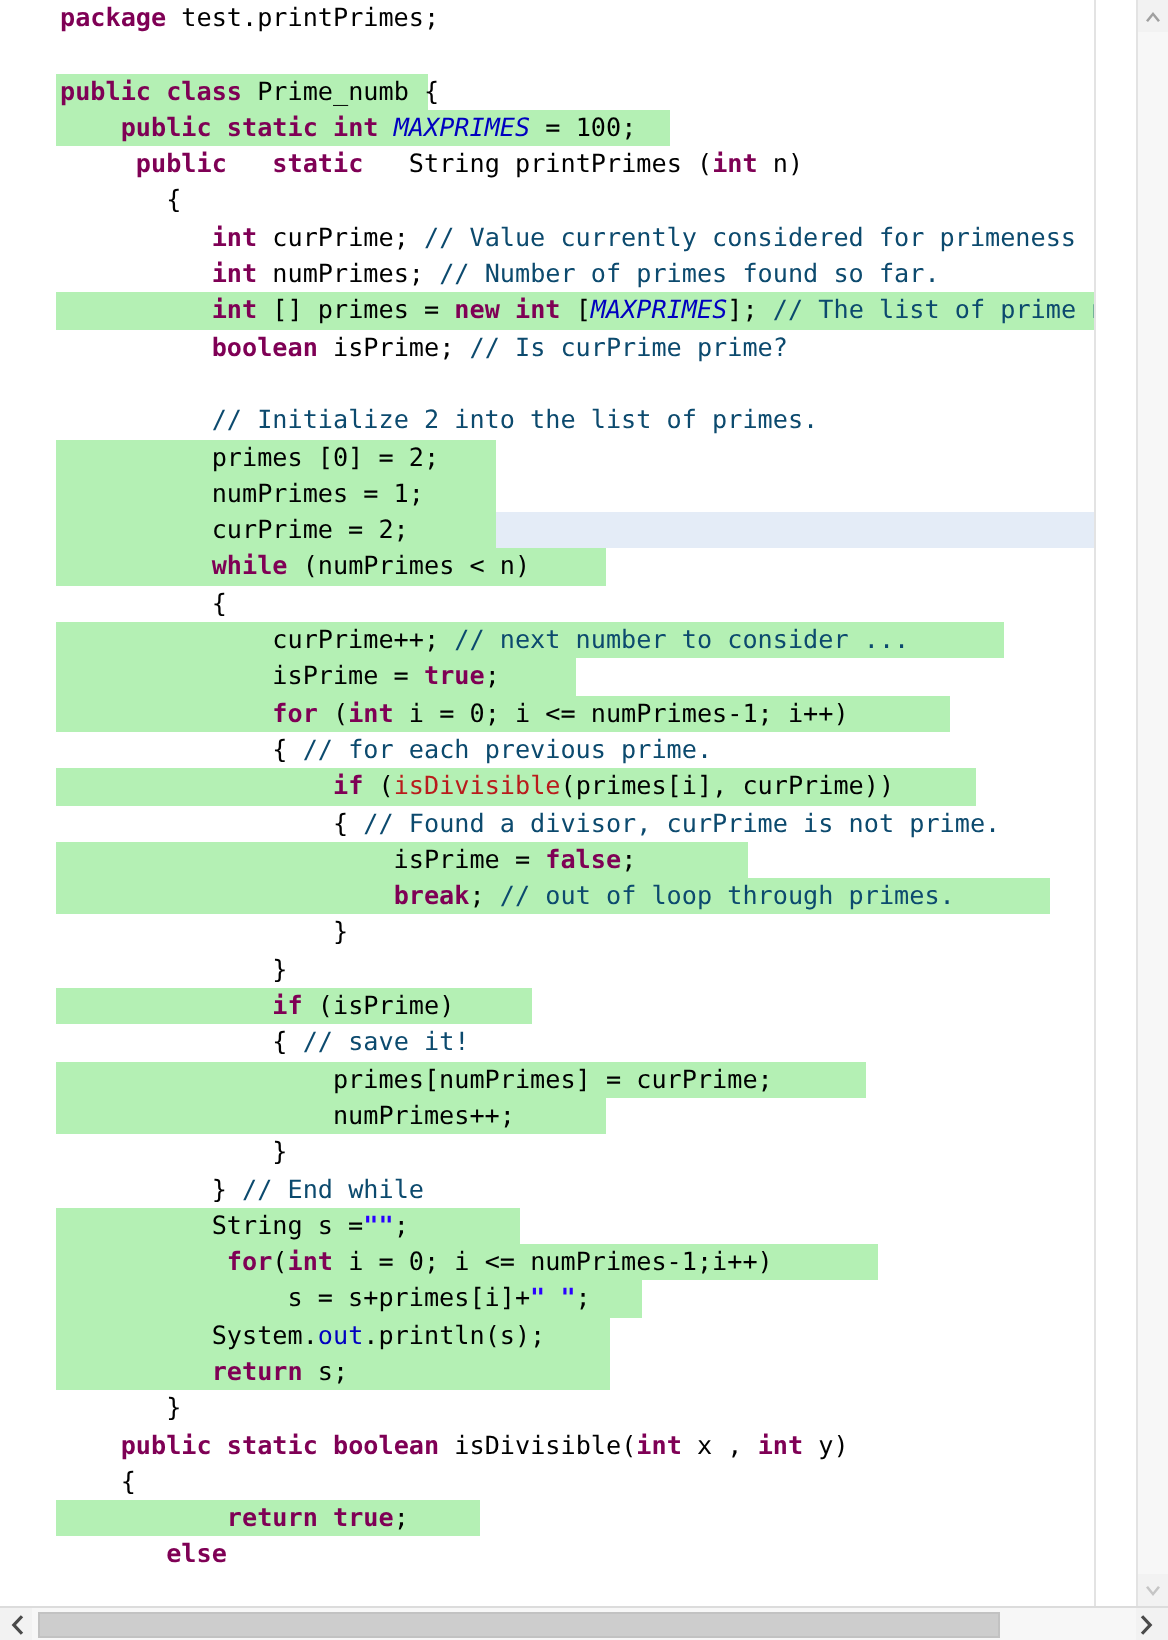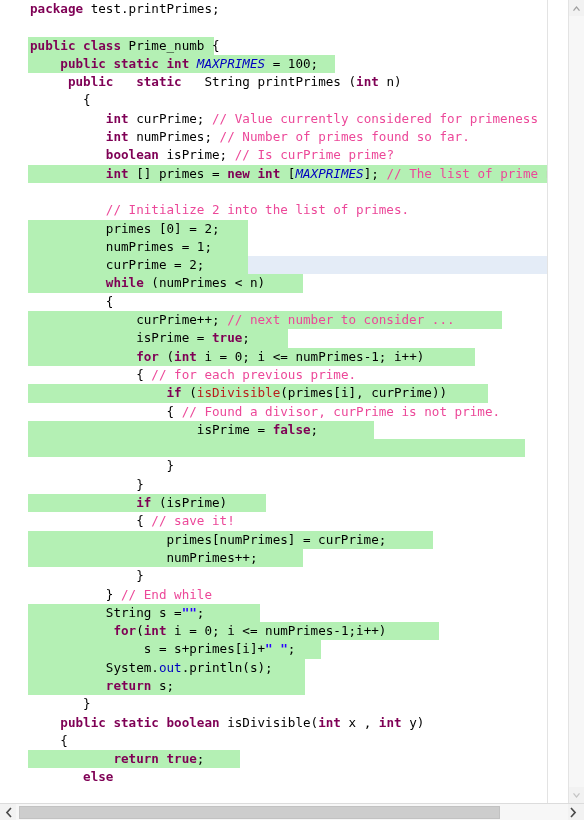--- a/index.html
+++ b/index.html
@@ -67,21 +67,21 @@
     left: 0;
     top: 0;
     width: 568px;
     height: 18.3px;
     background: #e4ecf7;
     z-index: 1;
   }
 
   
   .kw   { color: #7f0055; font-weight: bold; }
-  .cmt  { color: #ec4899; }
+  .cmt  { color: #0c4a6e; }
   .fld  { color: #0000c0; font-style: italic; }
   .sfld { color: #0000c0; font-weight: normal; }
   .str  { color: #2a00ff; font-weight: bold; }
   .mth  { color: #b91c1c; }
   .pln  { color: #000000; }
 
   
   #vscrollbar {
     position: absolute;
     right: 0;
@@ -164,37 +164,37 @@
   <div id="code-area">
     <div id="code-lines">
         <div class="code-line"><span class="ln-text"><span class="kw">package</span><span class="pln"> test.printPrimes;</span></span></div>
         <div class="code-line"><span class="ln-text"></span></div>
         <div class="code-line"><div class="hl" style="width: 186px;"></div><span class="ln-text"><span class="kw">public class</span><span class="pln"> Prime_numb {</span></span></div>
         <div class="code-line"><div class="hl" style="width: 307px;"></div><span class="ln-text"><span class="pln">    </span><span class="kw">public static int</span><span class="pln"> </span><span class="fld">MAXPRIMES</span><span class="pln"> = 100;</span></span></div>
         <div class="code-line"><span class="ln-text"><span class="pln">     </span><span class="kw">public</span><span class="pln">   </span><span class="kw">static</span><span class="pln">   String printPrimes (</span><span class="kw">int</span><span class="pln"> n)</span></span></div>
         <div class="code-line"><span class="ln-text"><span class="pln">       {</span></span></div>
         <div class="code-line"><span class="ln-text"><span class="pln">          </span><span class="kw">int</span><span class="pln"> curPrime; </span><span class="cmt">// Value currently considered for primeness</span></span></div>
         <div class="code-line"><span class="ln-text"><span class="pln">          </span><span class="kw">int</span><span class="pln"> numPrimes; </span><span class="cmt">// Number of primes found so far.</span></span></div>
+        <div class="code-line"><div class="hl" style="width: 568px;"></div><span class="ln-text"><span class="pln">          </span><span class="kw">int</span><span class="pln"> [] primes = </span><span class="kw">new int</span><span class="pln"> [</span><span class="fld">MAXPRIMES</span><span class="pln">]; </span><span class="cmt">// The list of prime n</span></span></div>
         <div class="code-line"><span class="ln-text"><span class="pln">          </span><span class="kw">boolean</span><span class="pln"> isPrime; </span><span class="cmt">// Is curPrime prime?</span></span></div>
-        <div class="code-line"><div class="hl" style="width: 568px;"></div><span class="ln-text"><span class="pln">          </span><span class="kw">int</span><span class="pln"> [] primes = </span><span class="kw">new int</span><span class="pln"> [</span><span class="fld">MAXPRIMES</span><span class="pln">]; </span><span class="cmt">// The list of prime n</span></span></div>
         <div class="code-line"><span class="ln-text"></span></div>
         <div class="code-line"><span class="ln-text"><span class="pln">          </span><span class="cmt">// Initialize 2 into the list of primes.</span></span></div>
         <div class="code-line"><div class="hl" style="width: 220px;"></div><span class="ln-text"><span class="pln">          primes [0] = 2;</span></span></div>
         <div class="code-line"><div class="hl" style="width: 220px;"></div><span class="ln-text"><span class="pln">          numPrimes = 1;</span></span></div>
         <div class="code-line"><div class="caretline"></div><div class="hl" style="width: 220px; z-index: 1;"></div><span class="ln-text"><span class="pln">          curPrime = 2;</span></span></div>
         <div class="code-line"><div class="hl" style="width: 275px;"></div><span class="ln-text"><span class="pln">          </span><span class="kw">while</span><span class="pln"> (numPrimes &lt; n)</span></span></div>
         <div class="code-line"><span class="ln-text"><span class="pln">          {</span></span></div>
         <div class="code-line"><div class="hl" style="width: 474px;"></div><span class="ln-text"><span class="pln">              curPrime++; </span><span class="cmt">// next number to consider ...</span></span></div>
         <div class="code-line"><div class="hl" style="width: 260px;"></div><span class="ln-text"><span class="pln">              isPrime = </span><span class="kw">true</span><span class="pln">;</span></span></div>
         <div class="code-line"><div class="hl" style="width: 447px;"></div><span class="ln-text"><span class="pln">              </span><span class="kw">for</span><span class="pln"> (</span><span class="kw">int</span><span class="pln"> i = 0; i &lt;= numPrimes-1; i++)</span></span></div>
         <div class="code-line"><span class="ln-text"><span class="pln">              { </span><span class="cmt">// for each previous prime.</span></span></div>
         <div class="code-line"><div class="hl" style="width: 460px;"></div><span class="ln-text"><span class="pln">                  </span><span class="kw">if</span><span class="pln"> (</span><span class="mth">isDivisible</span><span class="pln">(primes[i], curPrime))</span></span></div>
         <div class="code-line"><span class="ln-text"><span class="pln">                  { </span><span class="cmt">// Found a divisor, curPrime is not prime.</span></span></div>
         <div class="code-line"><div class="hl" style="width: 346px;"></div><span class="ln-text"><span class="pln">                      isPrime = </span><span class="kw">false</span><span class="pln">;</span></span></div>
-        <div class="code-line"><div class="hl" style="width: 497px;"></div></div>
+        <div class="code-line"><div class="hl" style="width: 497px;"></div><span class="ln-text"><span class="pln">                      </span><span class="kw">break</span><span class="pln">; </span><span class="cmt">// out of loop through primes.</span></span></div>
         <div class="code-line"><span class="ln-text"><span class="pln">                  }</span></span></div>
         <div class="code-line"><span class="ln-text"><span class="pln">              }</span></span></div>
         <div class="code-line"><div class="hl" style="width: 238px;"></div><span class="ln-text"><span class="pln">              </span><span class="kw">if</span><span class="pln"> (isPrime)</span></span></div>
         <div class="code-line"><span class="ln-text"><span class="pln">              { </span><span class="cmt">// save it!</span></span></div>
         <div class="code-line"><div class="hl" style="width: 405px;"></div><span class="ln-text"><span class="pln">                  primes[numPrimes] = curPrime;</span></span></div>
         <div class="code-line"><div class="hl" style="width: 275px;"></div><span class="ln-text"><span class="pln">                  numPrimes++;</span></span></div>
         <div class="code-line"><span class="ln-text"><span class="pln">              }</span></span></div>
         <div class="code-line"><span class="ln-text"><span class="pln">          } </span><span class="cmt">// End while</span></span></div>
         <div class="code-line"><div class="hl" style="width: 232px;"></div><span class="ln-text"><span class="pln">          String s =</span><span class="str">""</span><span class="pln">;</span></span></div>
         <div class="code-line"><div class="hl" style="width: 411px;"></div><span class="ln-text"><span class="pln">           </span><span class="kw">for</span><span class="pln">(</span><span class="kw">int</span><span class="pln"> i = 0; i &lt;= numPrimes-1;i++)</span></span></div>

